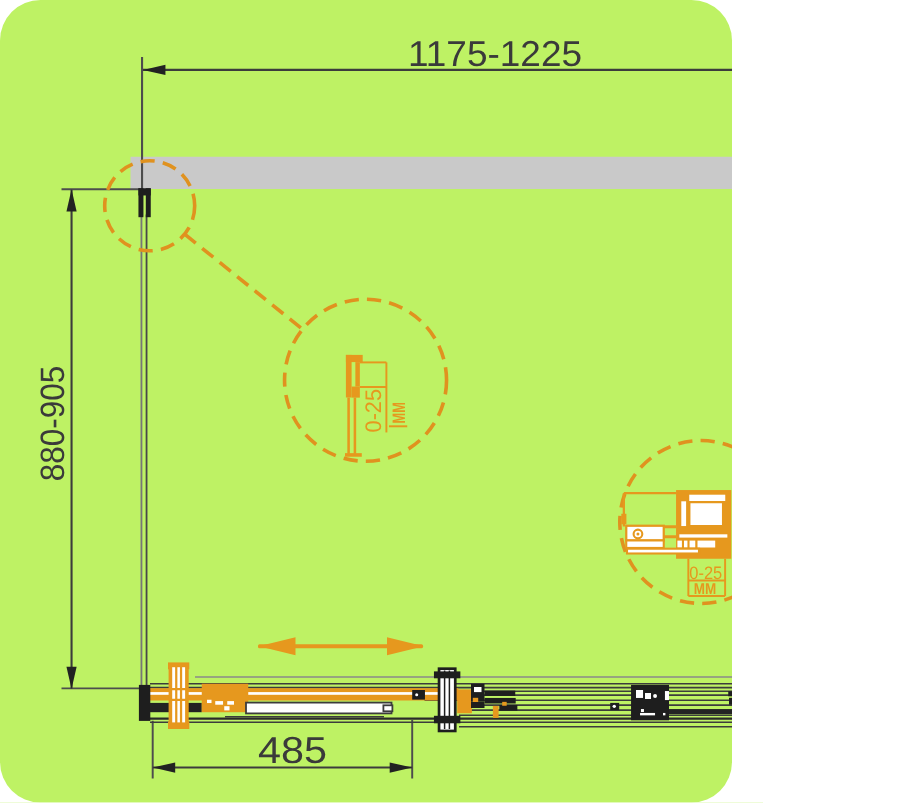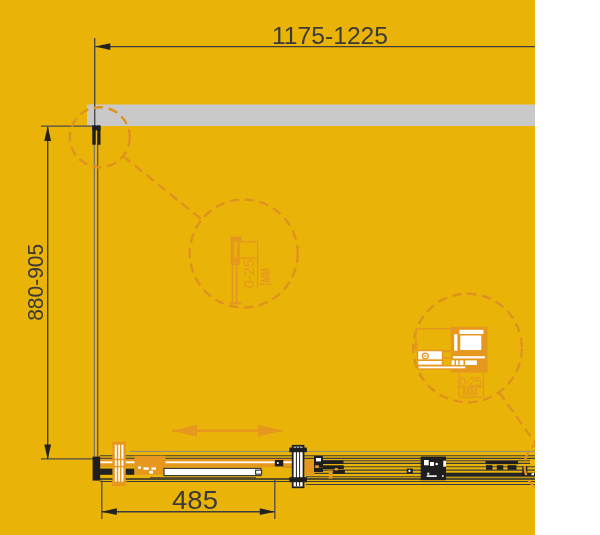--- a/index.html
+++ b/index.html
@@ -1,16 +1,16 @@
 <!DOCTYPE html>
 <html><head>
 <meta charset="utf-8">
 <style>
 html,body{margin:0;padding:0;background:#fff;}
-#c{position:relative;width:535px;height:535px;background:#eab308;overflow:hidden;}
+#c{position:relative;width:488px;height:535px;background:#bef264;overflow:hidden;border-radius:27px;}
 text{font-family:"Liberation Sans",sans-serif;}
 </style>
 </head>
 <body>
 <div id="c">
 <svg width="600" height="535" viewBox="0 0 600 535" xmlns="http://www.w3.org/2000/svg">
 
 <rect x="87" y="104.5" width="498" height="21.5" fill="#c9c9c9"></rect>
 
 <rect x="564" y="104.5" width="21" height="400" fill="#c9c9c9"></rect>

